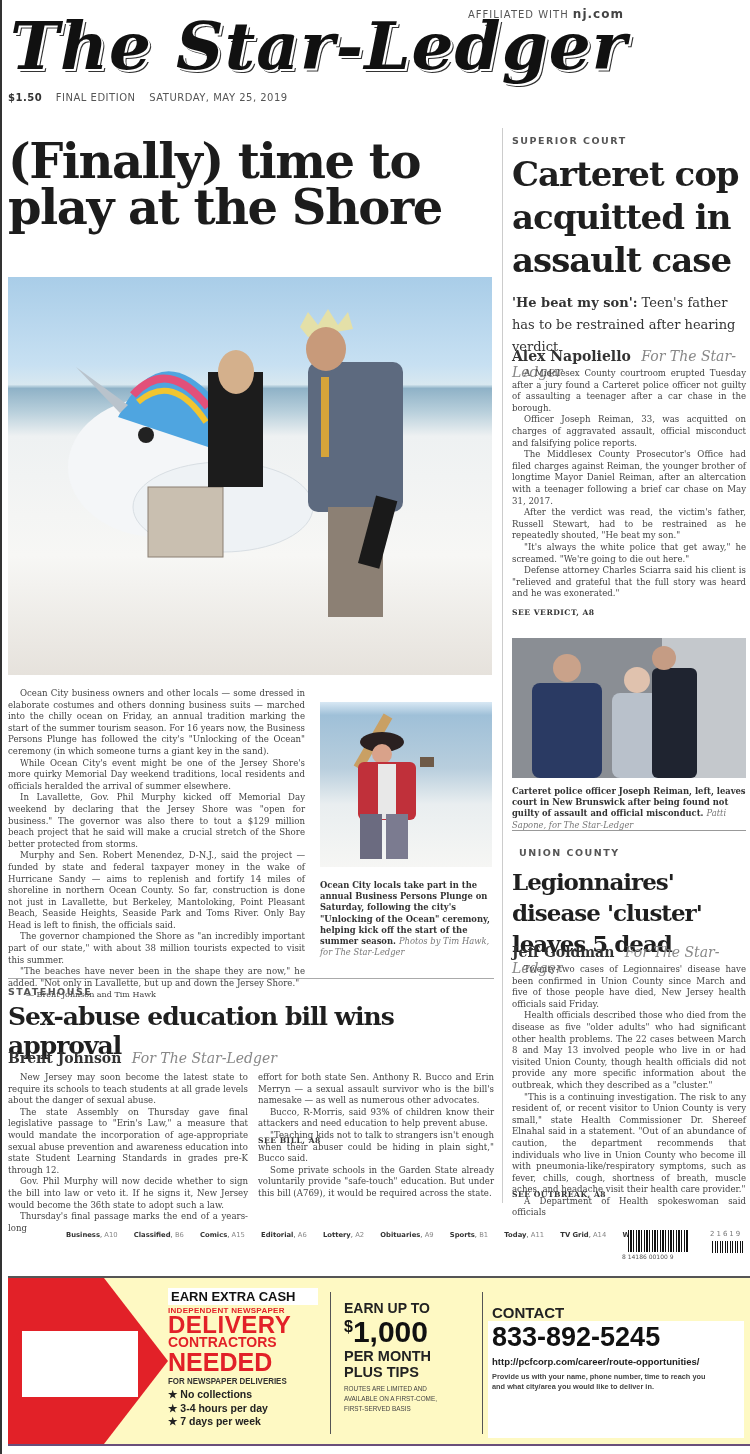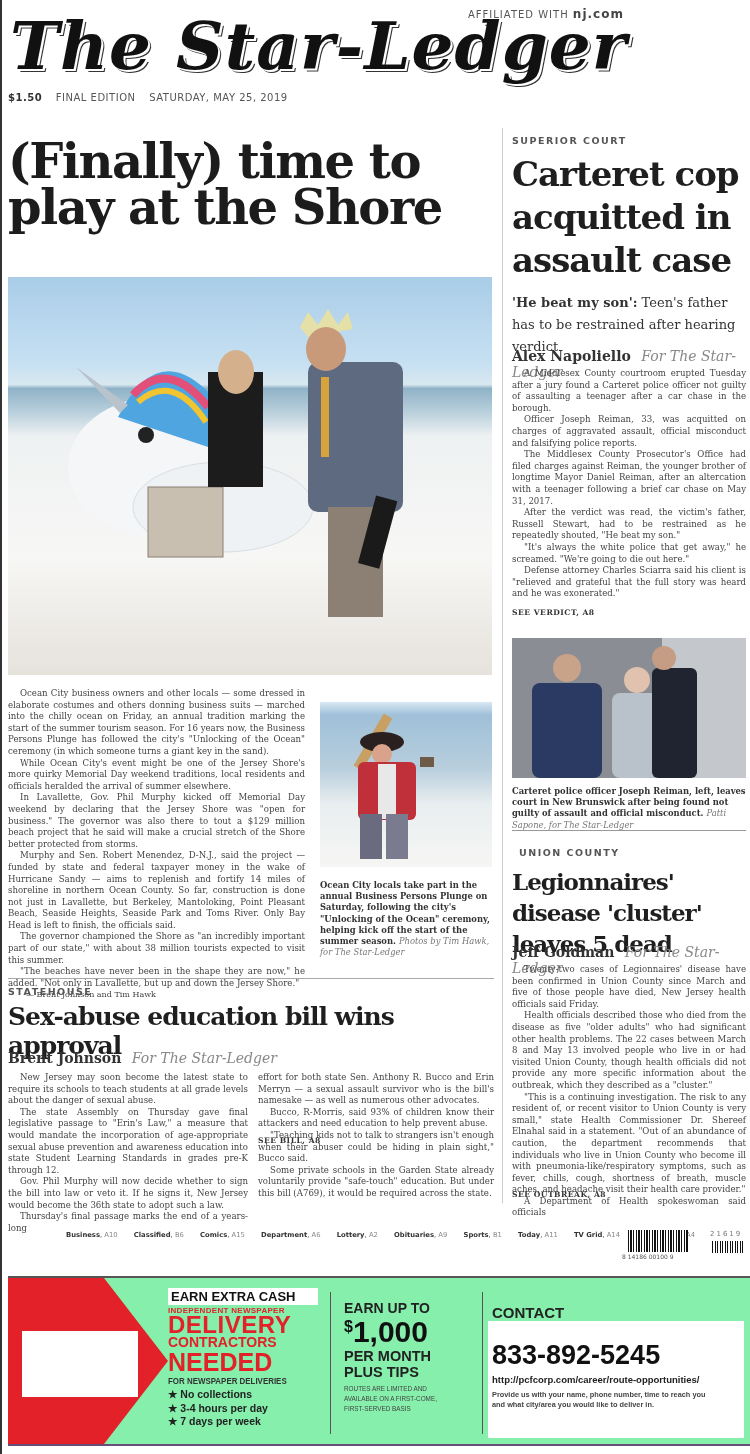--- a/index.html
+++ b/index.html
@@ -43,41 +43,41 @@
   .index { left: 64px; top: 1231px; font-family: "DejaVu Sans", sans-serif; font-size: 6.8px; color: #333; white-space: nowrap; }
   .index span { margin-right: 14px; }
   .index b { font-weight: bold; }
   .index em { font-style: normal; color: #888; }
   .barcode { left: 626px; top: 1230px; width: 60px; height: 22px; background: repeating-linear-gradient(90deg,#111 0 1px,#fff 1px 2px,#111 2px 4px,#fff 4px 5px,#111 5px 6px,#fff 6px 8px); }
   .barcode2 { left: 710px; top: 1241px; width: 32px; height: 12px; background: repeating-linear-gradient(90deg,#111 0 1px,#fff 1px 3px,#111 3px 4px,#fff 4px 5px); }
   .bar-num { left: 708px; top: 1230px; font-family: "DejaVu Sans", sans-serif; font-size: 7px; color: #777; letter-spacing: 2px; }
   .bar-digits { left: 620px; top: 1253px; font-family: "DejaVu Sans", sans-serif; font-size: 6px; color: #555; }
 
   
-  .ad { left: 6px; top: 1276px; width: 742px; height: 170px; background: #86efac; border-top: 2px solid #555; border-bottom: 2px solid #6a4e7a; overflow: hidden; }
+  .ad { left: 6px; top: 1276px; width: 742px; height: 170px; background: #fef9c3; border-top: 2px solid #555; border-bottom: 2px solid #6a4e7a; overflow: hidden; }
   .ad-arrow { left: 0; top: 0; width: 160px; height: 166px; background: #e22128; clip-path: polygon(0 0, 60% 0, 100% 50%, 60% 100%, 0 100%); }
   .ad-white { left: 14px; top: 53px; width: 116px; height: 66px; background: #fff; }
   .ad-col1 { left: 160px; top: 10px; width: 150px; font-family: "Liberation Sans", sans-serif; }
   .earn-extra { background: #fff; font-weight: bold; font-size: 13px; color: #111; padding: 1px 3px; width: 150px; }
   .indep { color: #e22128; font-weight: bold; font-size: 8px; letter-spacing: 0.3px; margin-top: 1px; }
   .delivery { color: #e22128; font-weight: bold; font-size: 24px; line-height: 20px; letter-spacing: 0.5px; }
   .contractors { color: #e22128; font-weight: bold; font-size: 14px; line-height: 15px; }
   .needed { color: #e22128; font-weight: bold; font-size: 25px; line-height: 24px; }
   .for-news { font-weight: bold; font-size: 9px; color: #333; margin-top: 2px; font-family: "Liberation Sans", sans-serif; transform: scaleX(0.88); transform-origin: left; white-space: nowrap; }
   .bullets { font-weight: bold; font-size: 10.5px; color: #222; line-height: 13.5px; margin-top: 2px; }
   .ad-div { top: 14px; width: 1px; height: 142px; background: #555; }
   .ad-col2 { left: 336px; top: 22px; width: 130px; font-family: "Liberation Sans", sans-serif; color: #222; }
   .earn-up { font-weight: bold; font-size: 14px; }
   .thousand { font-weight: bold; font-size: 30px; line-height: 32px; color: #111; }
   .thousand sup { font-size: 16px; vertical-align: top; line-height: 22px; }
   .per-month { font-weight: bold; font-size: 14.5px; line-height: 16px; }
   .routes { font-size: 7.5px; color: #444; line-height: 10px; margin-top: 4px; transform: scaleX(0.85); transform-origin: left; white-space: nowrap; }
   .ad-col3 { left: 484px; top: 26px; width: 258px; font-family: "Liberation Sans", sans-serif; }
   .contact { font-weight: bold; font-size: 15px; color: #222; }
-  .contact-white { background: #fff; padding: 20px 4px; width: 256px; height: 117px; margin-left: -4px; }
+  .contact-white { background: #fff; padding: 2px 4px; width: 256px; height: 117px; margin-left: -4px; }
   .phone { font-weight: bold; font-size: 27px; color: #111; line-height: 29px; }
   .url { font-weight: bold; font-size: 9.5px; color: #222; margin-top: 4px; white-space: nowrap; }
   .provide { font-weight: bold; font-size: 8px; color: #444; margin-top: 5px; line-height: 9.5px; transform: scaleX(0.92); transform-origin: left; }
 </style>
 </head>
 <body>
 
 <div class="frame">
 
   <div class="abs mast-title">The Star-Ledger</div>
@@ -213,21 +213,21 @@
     <p>Health officials described those who died from the disease as five "older adults" who had significant other health problems. The 22 cases between March 8 and May 13 involved people who live in or had visited Union County, though health officials did not provide any more specific information about the outbreak, which they described as a "cluster."</p>
     <p>"This is a continuing investigation. The risk to any resident of, or recent visitor to Union County is very small," state Health Commissioner Dr. Shereef Elnahal said in a statement. "Out of an abundance of caution, the department recommends that individuals who live in Union County who become ill with pneumonia-like/respiratory symptoms, such as fever, chills, cough, shortness of breath, muscle aches, and headache visit their health care provider."</p>
     <p>A Department of Health spokeswoman said officials</p>
   </div>
   <div class="abs jump" style="left:510px; top:1190px;">SEE OUTBREAK, A8</div>
 
   <div class="abs index">
     <span><b>Business</b>, <em>A10</em></span>
     <span><b>Classified</b>, <em>B6</em></span>
     <span><b>Comics</b>, <em>A15</em></span>
-    <span><b>Department</b>, <em>A6</em></span>
+    <span><b>Editorial</b>, <em>A6</em></span>
     <span><b>Lottery</b>, <em>A2</em></span>
     <span><b>Obituaries</b>, <em>A9</em></span>
     <span><b>Sports</b>, <em>B1</em></span>
     <span><b>Today</b>, <em>A11</em></span>
     <span><b>TV Grid</b>, <em>A14</em></span>
     <span><b>World News</b>, <em>A4</em></span>
   </div>
   <div class="abs barcode"></div>
   <div class="abs bar-num">21619</div>
   <div class="abs barcode2"></div>

